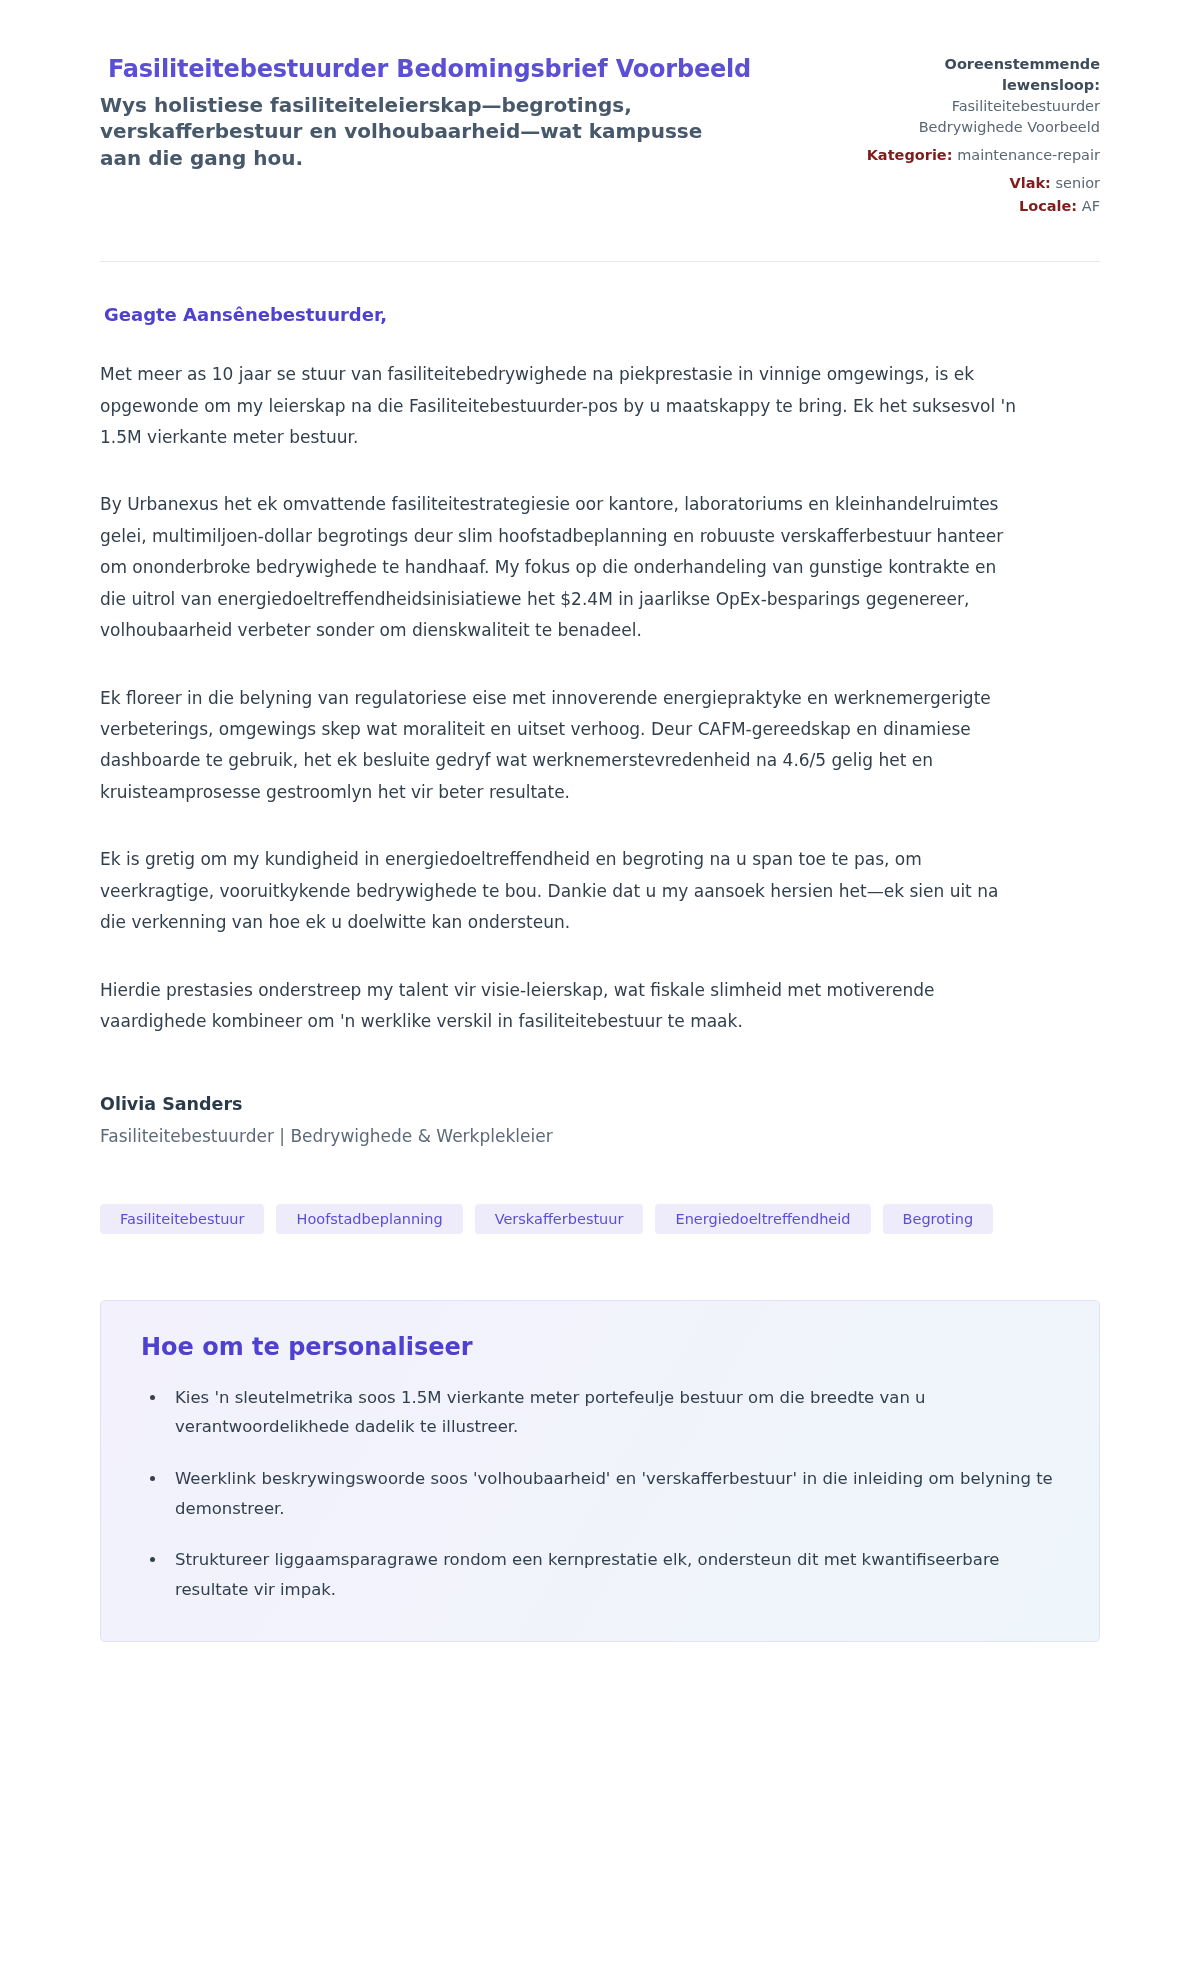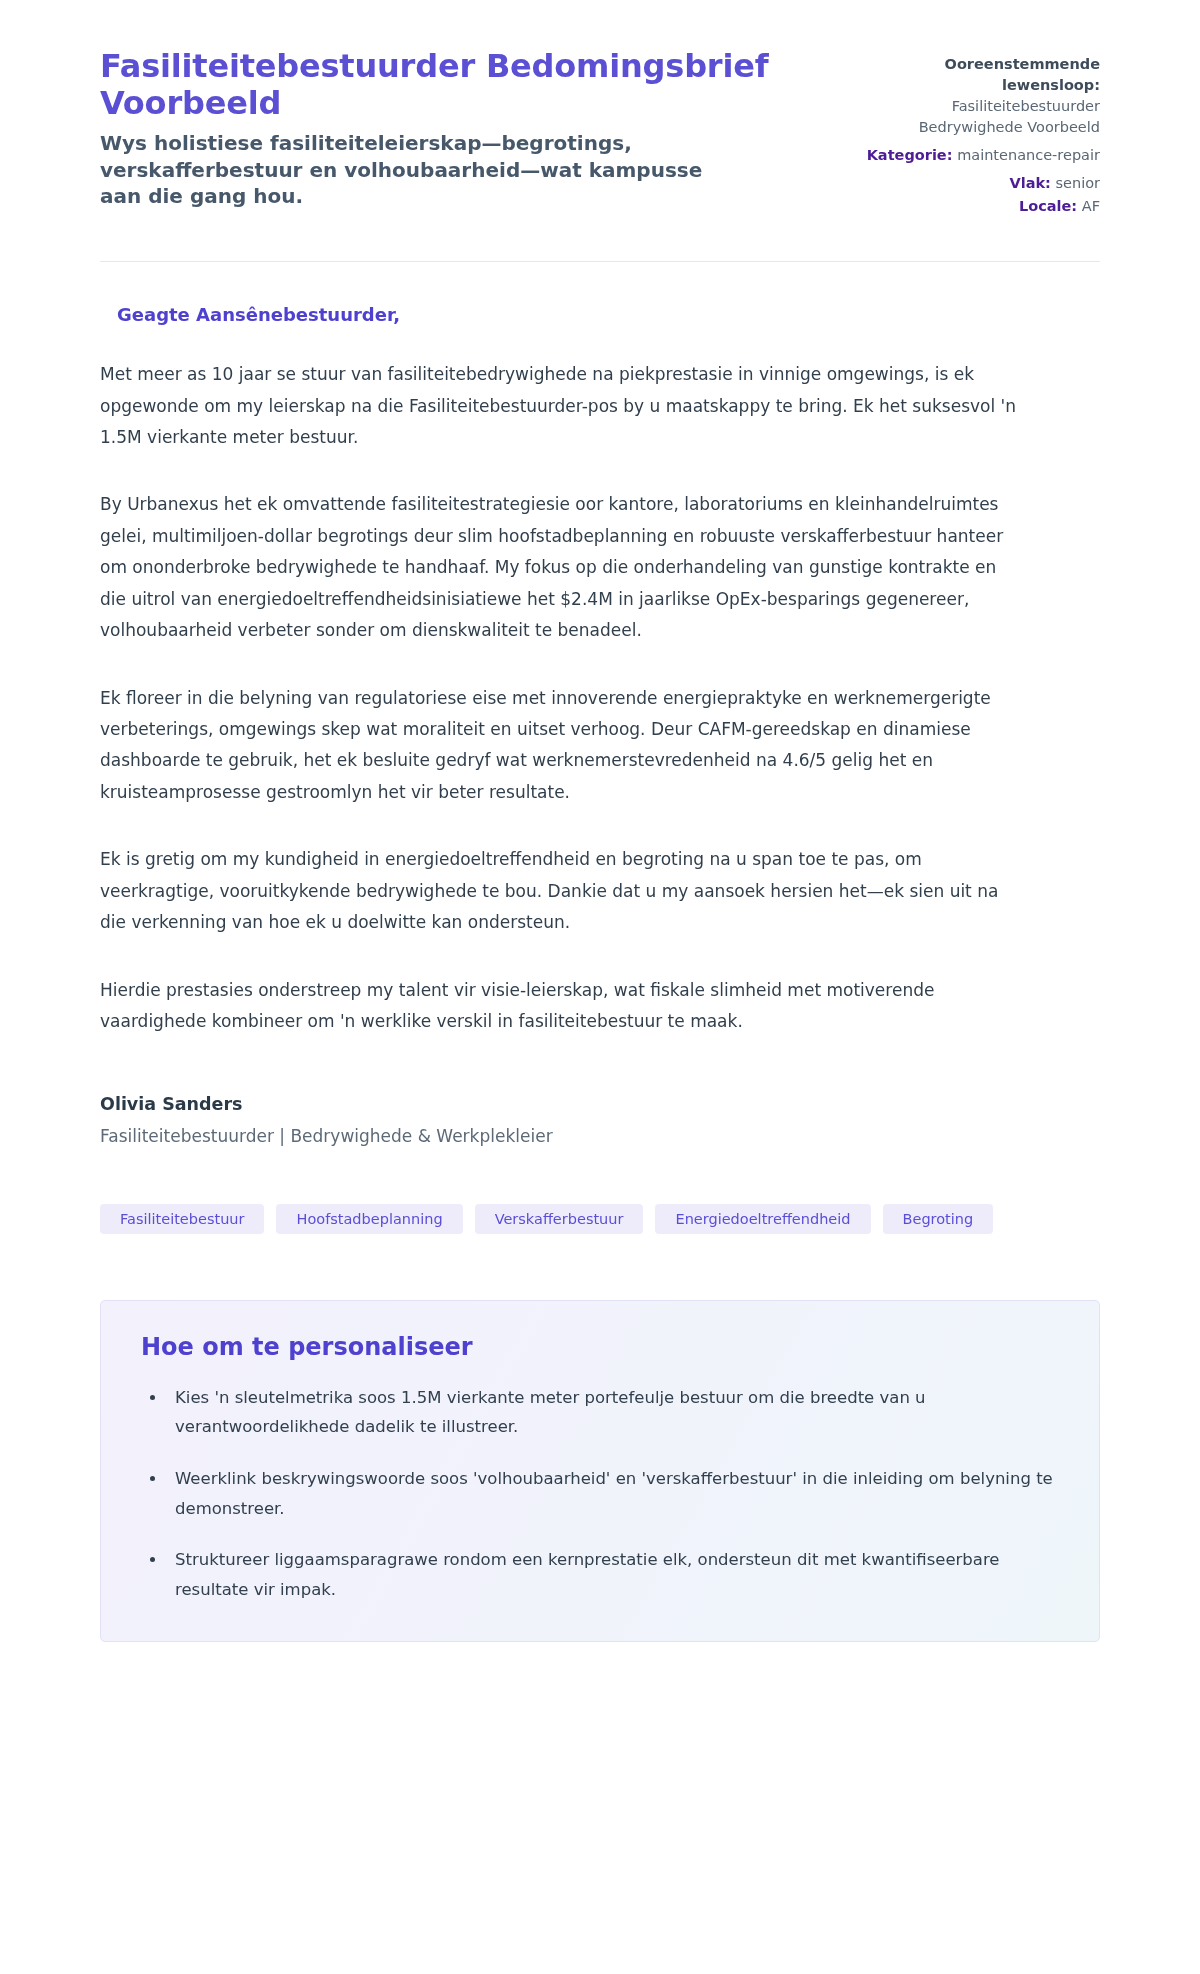--- a/index.html
+++ b/index.html
@@ -26,22 +26,22 @@
   .doc-header {
     display: flex;
     align-items: flex-start;
     justify-content: space-between;
     gap: 40px;
     padding-bottom: 42px;
     border-bottom: 1px solid #e6e8ef;
   }
   .header-left { flex: 1 1 auto; max-width: 700px; }
   .doc-title {
-    margin: 0;
-    font-size: 32px;
+    margin: 8px;
+    font-size: 24px;
     line-height: 1.16;
     font-weight: 700;
     color: #5b4fd4;
     letter-spacing: -0.2px;
   }
   .doc-subtitle {
     margin: 8px 0 0 0;
     font-size: 20px;
     line-height: 1.33;
     font-weight: 700;
@@ -54,36 +54,36 @@
     text-align: right;
     font-size: 14.5px;
     line-height: 1.45;
     color: #55616d;
     padding-top: 6px;
   }
   .meta-line { margin-bottom: 2px; }
   .meta-line.spaced { margin-top: 7px; }
   .meta-label {
     font-weight: 700;
-    color: #4c1d95;
+    color: #7f1d1d;
   }
   .meta-value { color: #5a6774; }
   .meta-heading {
     font-weight: 700;
     color: #3d4b5a;
     display: block;
   }
 
   
   .letter { padding-top: 42px; }
   .salutation {
     font-size: 18px;
     font-weight: 700;
     color: #4f41cf;
-    margin: 0 0 34px 17px;
+    margin: 0 0 34px 4px;
   }
   .letter p.body-par {
     margin: 0 0 36px 0;
     font-size: 17px;
     line-height: 1.85;
     color: #313f4d;
     max-width: 920px;
   }
 
   

